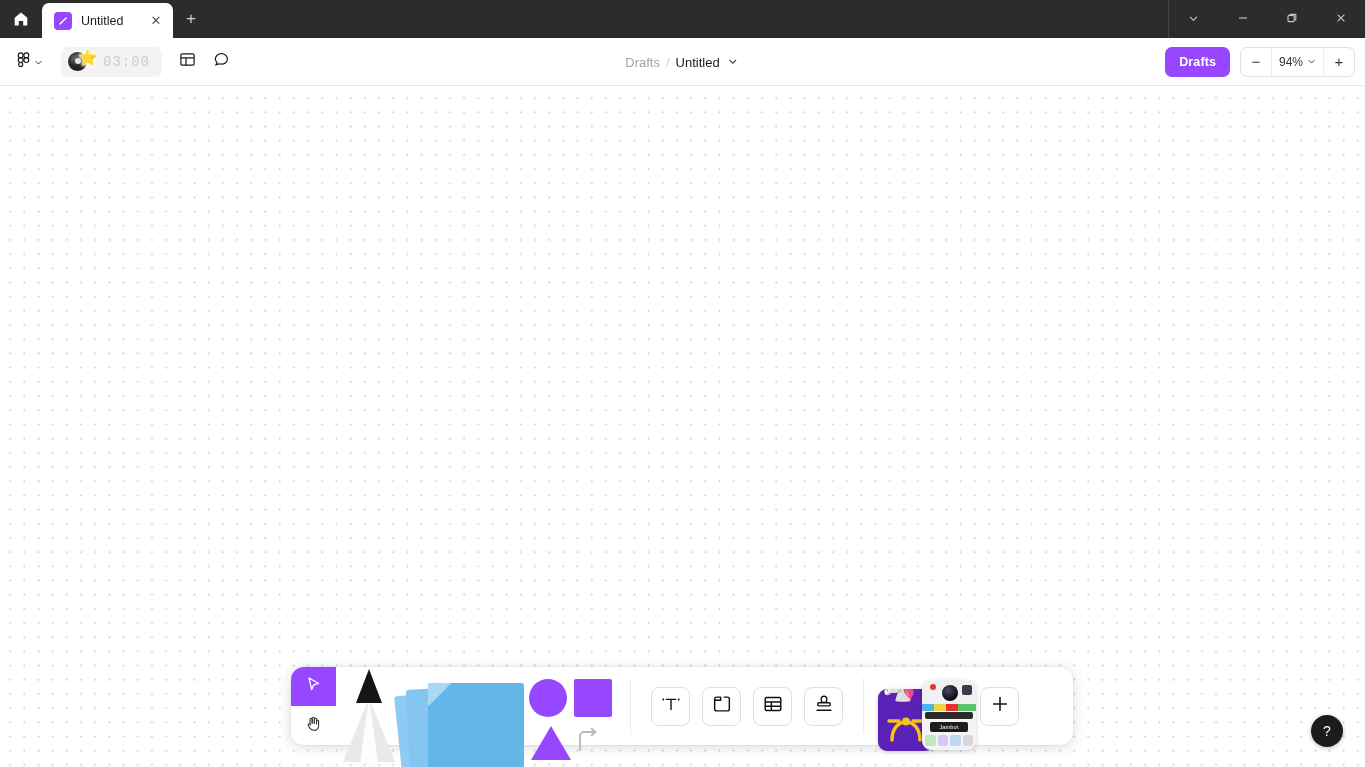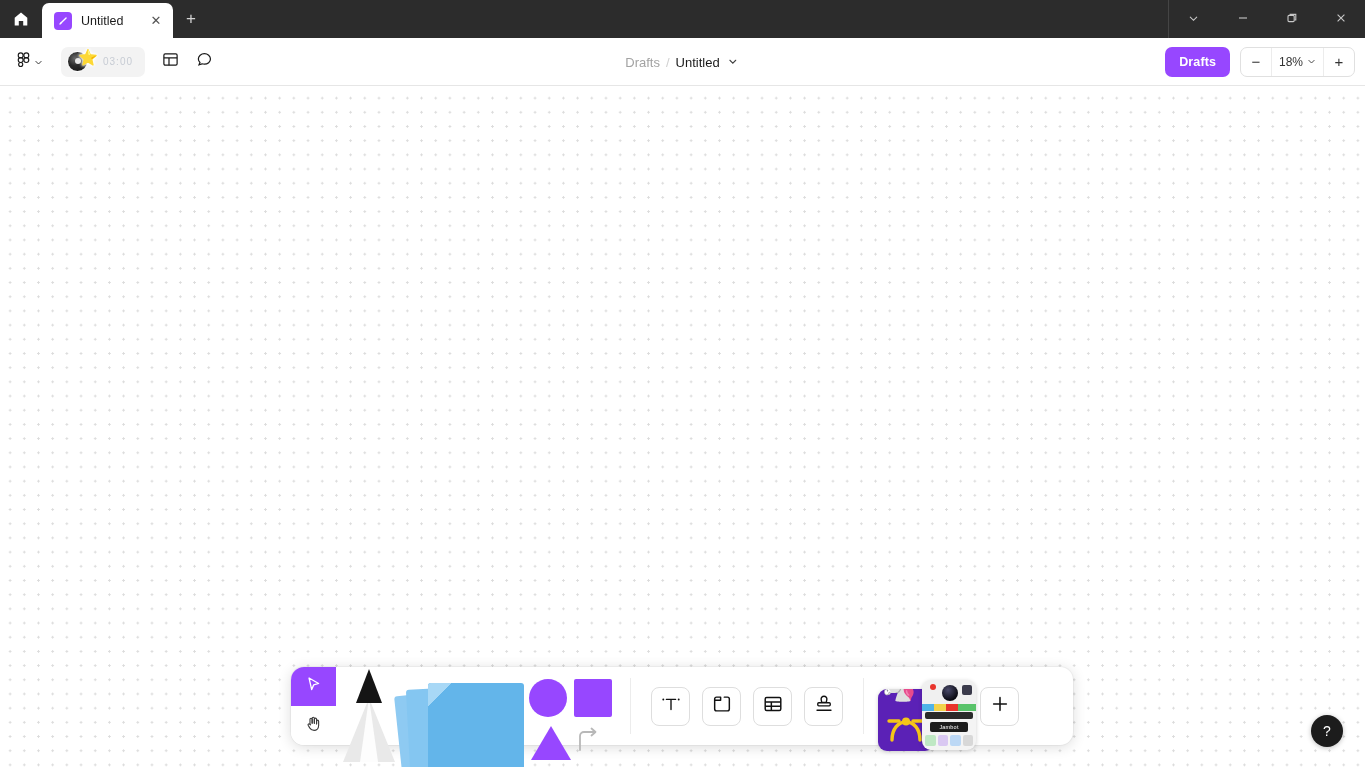--- a/index.html
+++ b/index.html
@@ -77,21 +77,21 @@
   .avatar-disc::after {
     content:""; position:absolute; left:50%; top:50%;
     width:6px; height:6px; margin:-3px 0 0 -3px; border-radius:50%;
     background:#e8e8e8;
   }
   .avatar-star {
     position:absolute; left:11px; top:-1px; font-size:16px; line-height:1;
     filter:drop-shadow(0 0 1.5px #fff) drop-shadow(0 0 1.5px #fff);
   }
   .timer-text {
-    font-family:Liberation Sans, sans-serif; font-size:10px;
+    font-family:Liberation Mono, monospace; font-size:14px;
     letter-spacing:1px; color:#c7ccd4;
   }
   .tb-icon-btn {
     width:30px; height:30px; display:flex; align-items:center;
     justify-content:center; border-radius:5px; cursor:pointer; color:#1a1a1a;
   }
 
   .breadcrumb {
     position:absolute; left:50%; top:50%; transform:translate(-50%,-50%);
     display:flex; align-items:center; gap:6px; font-size:13px;
@@ -385,21 +385,21 @@
       </svg>
     </span>
   </div>
 
   <div class="tb-right">
     <button class="share-btn">Drafts</button>
 
     <div class="zoom-group">
       <div class="zoom-btn">−</div>
       <div class="zoom-val">
-        <span>18%</span>
+        <span>94%</span>
         <span>
           <svg width="9" height="9" viewBox="0 0 12 12" fill="none" stroke="#444" stroke-width="1.3" stroke-linecap="round">
             <path d="M2.5 4.5 6 8l3.5-3.5"></path>
           </svg>
         </span>
       </div>
       <div class="zoom-btn">+</div>
     </div>
   </div>
 </div>

